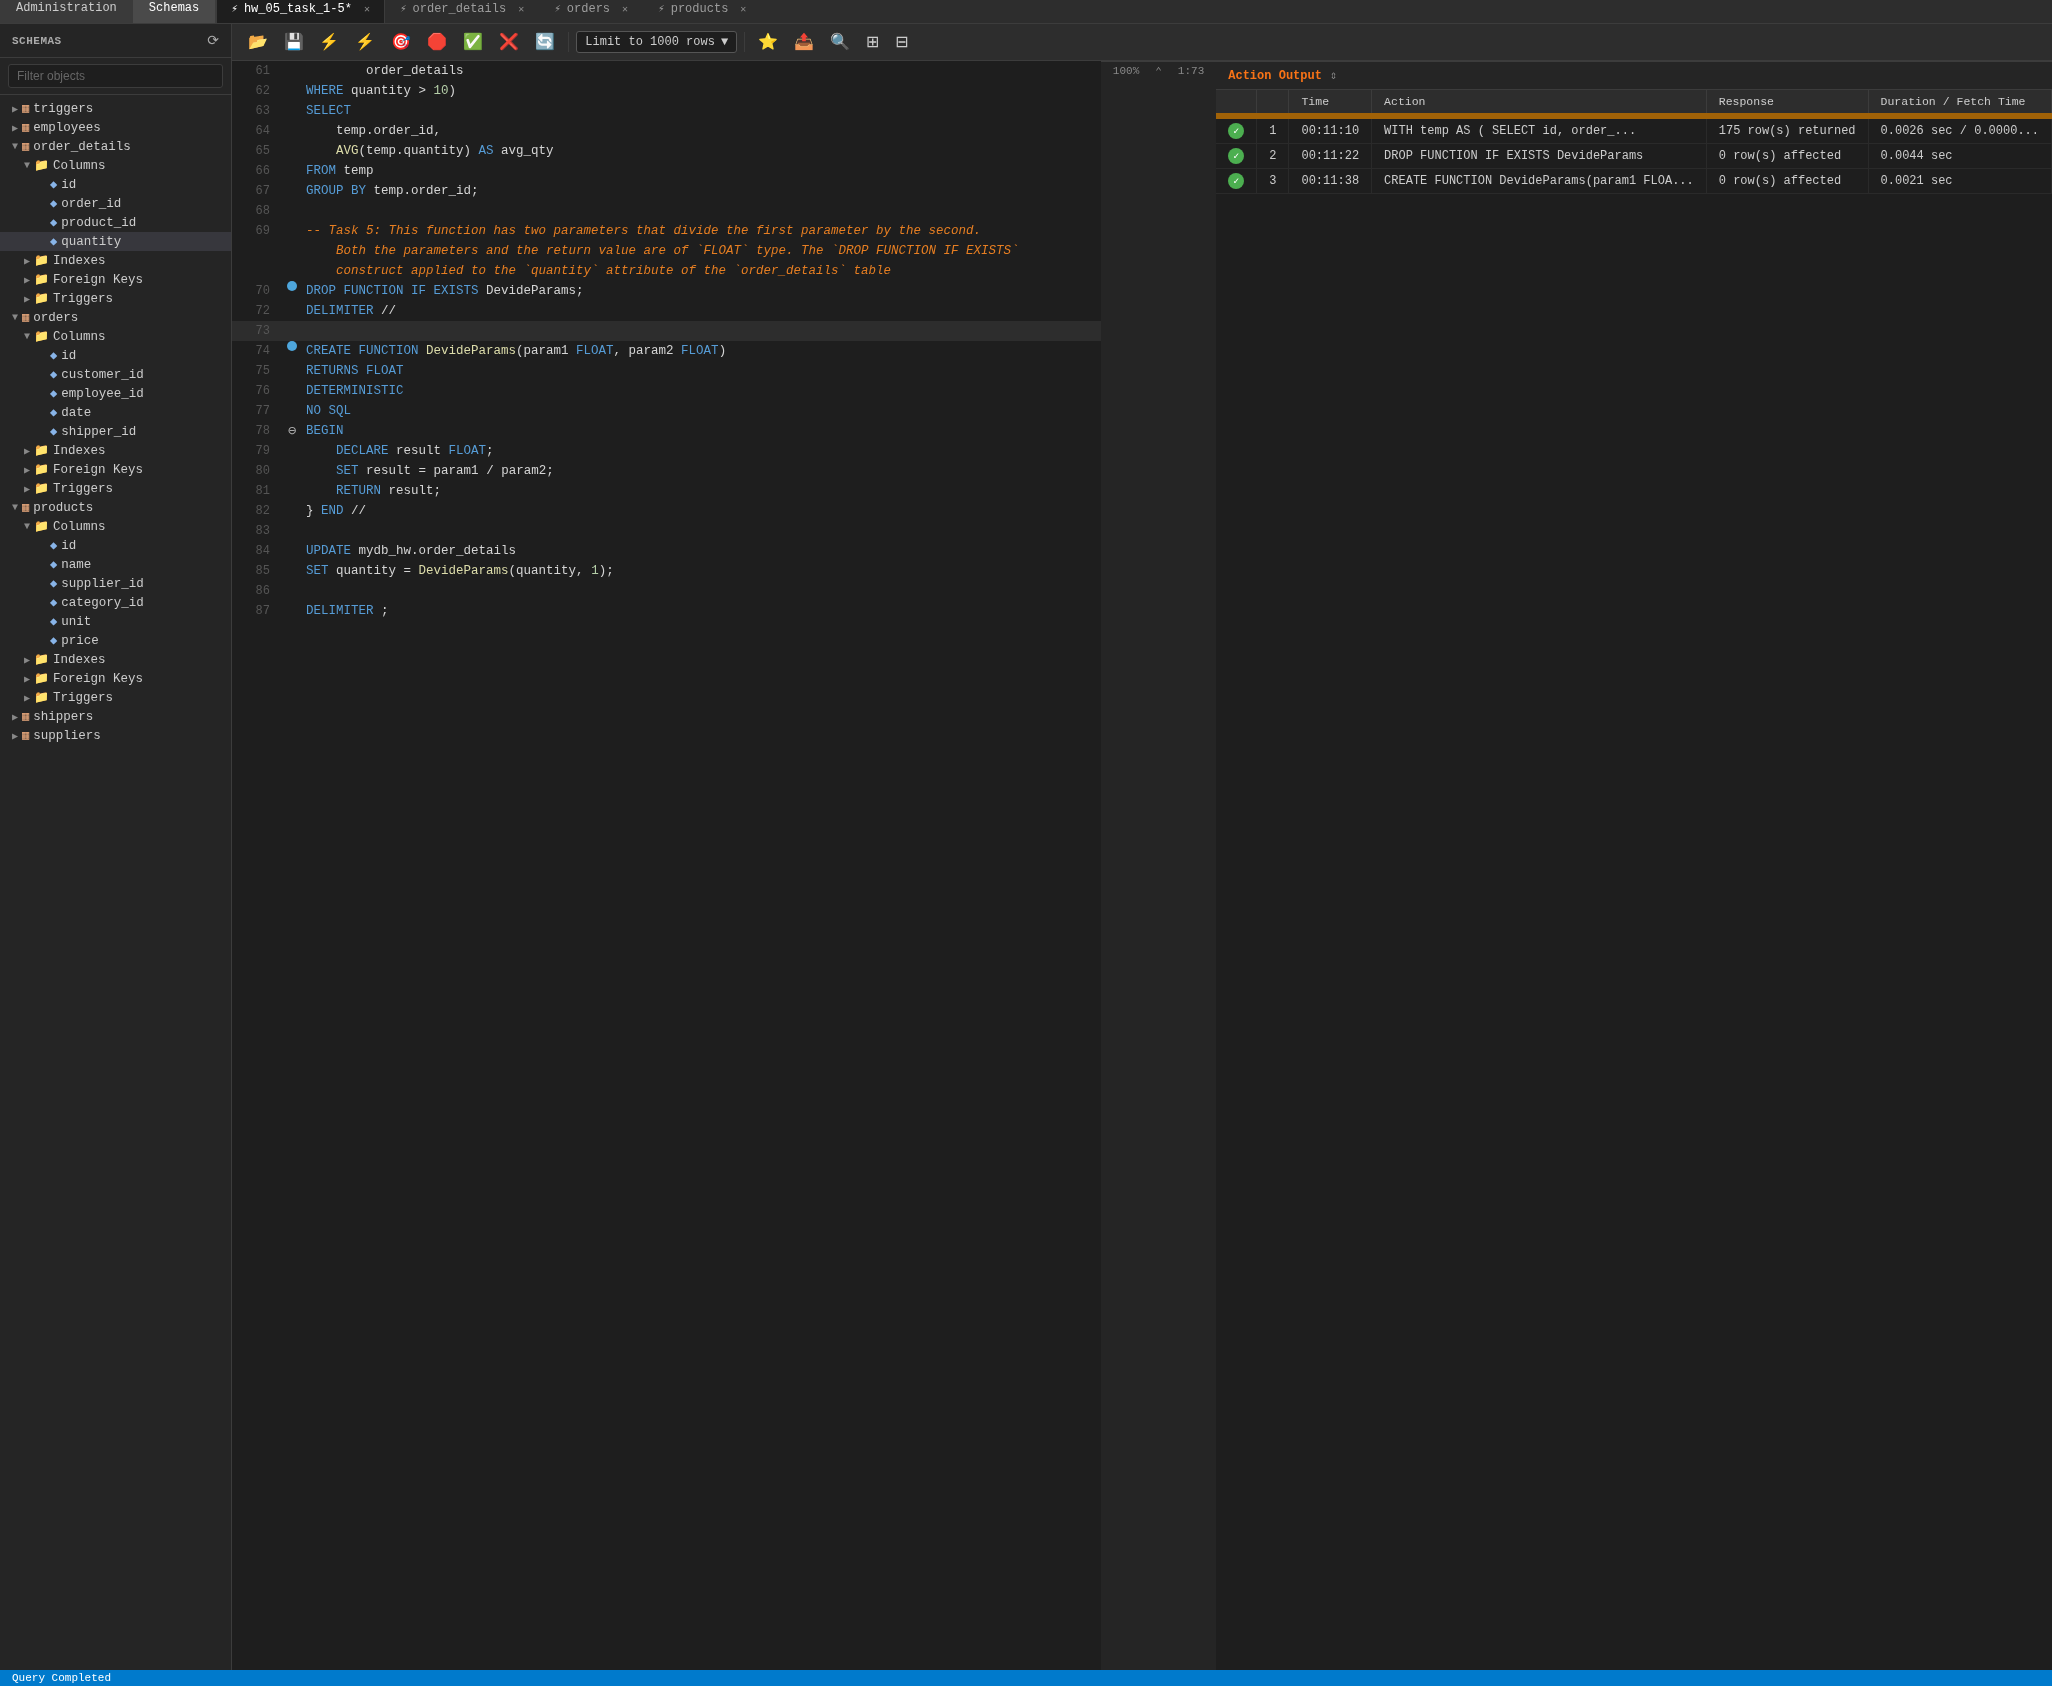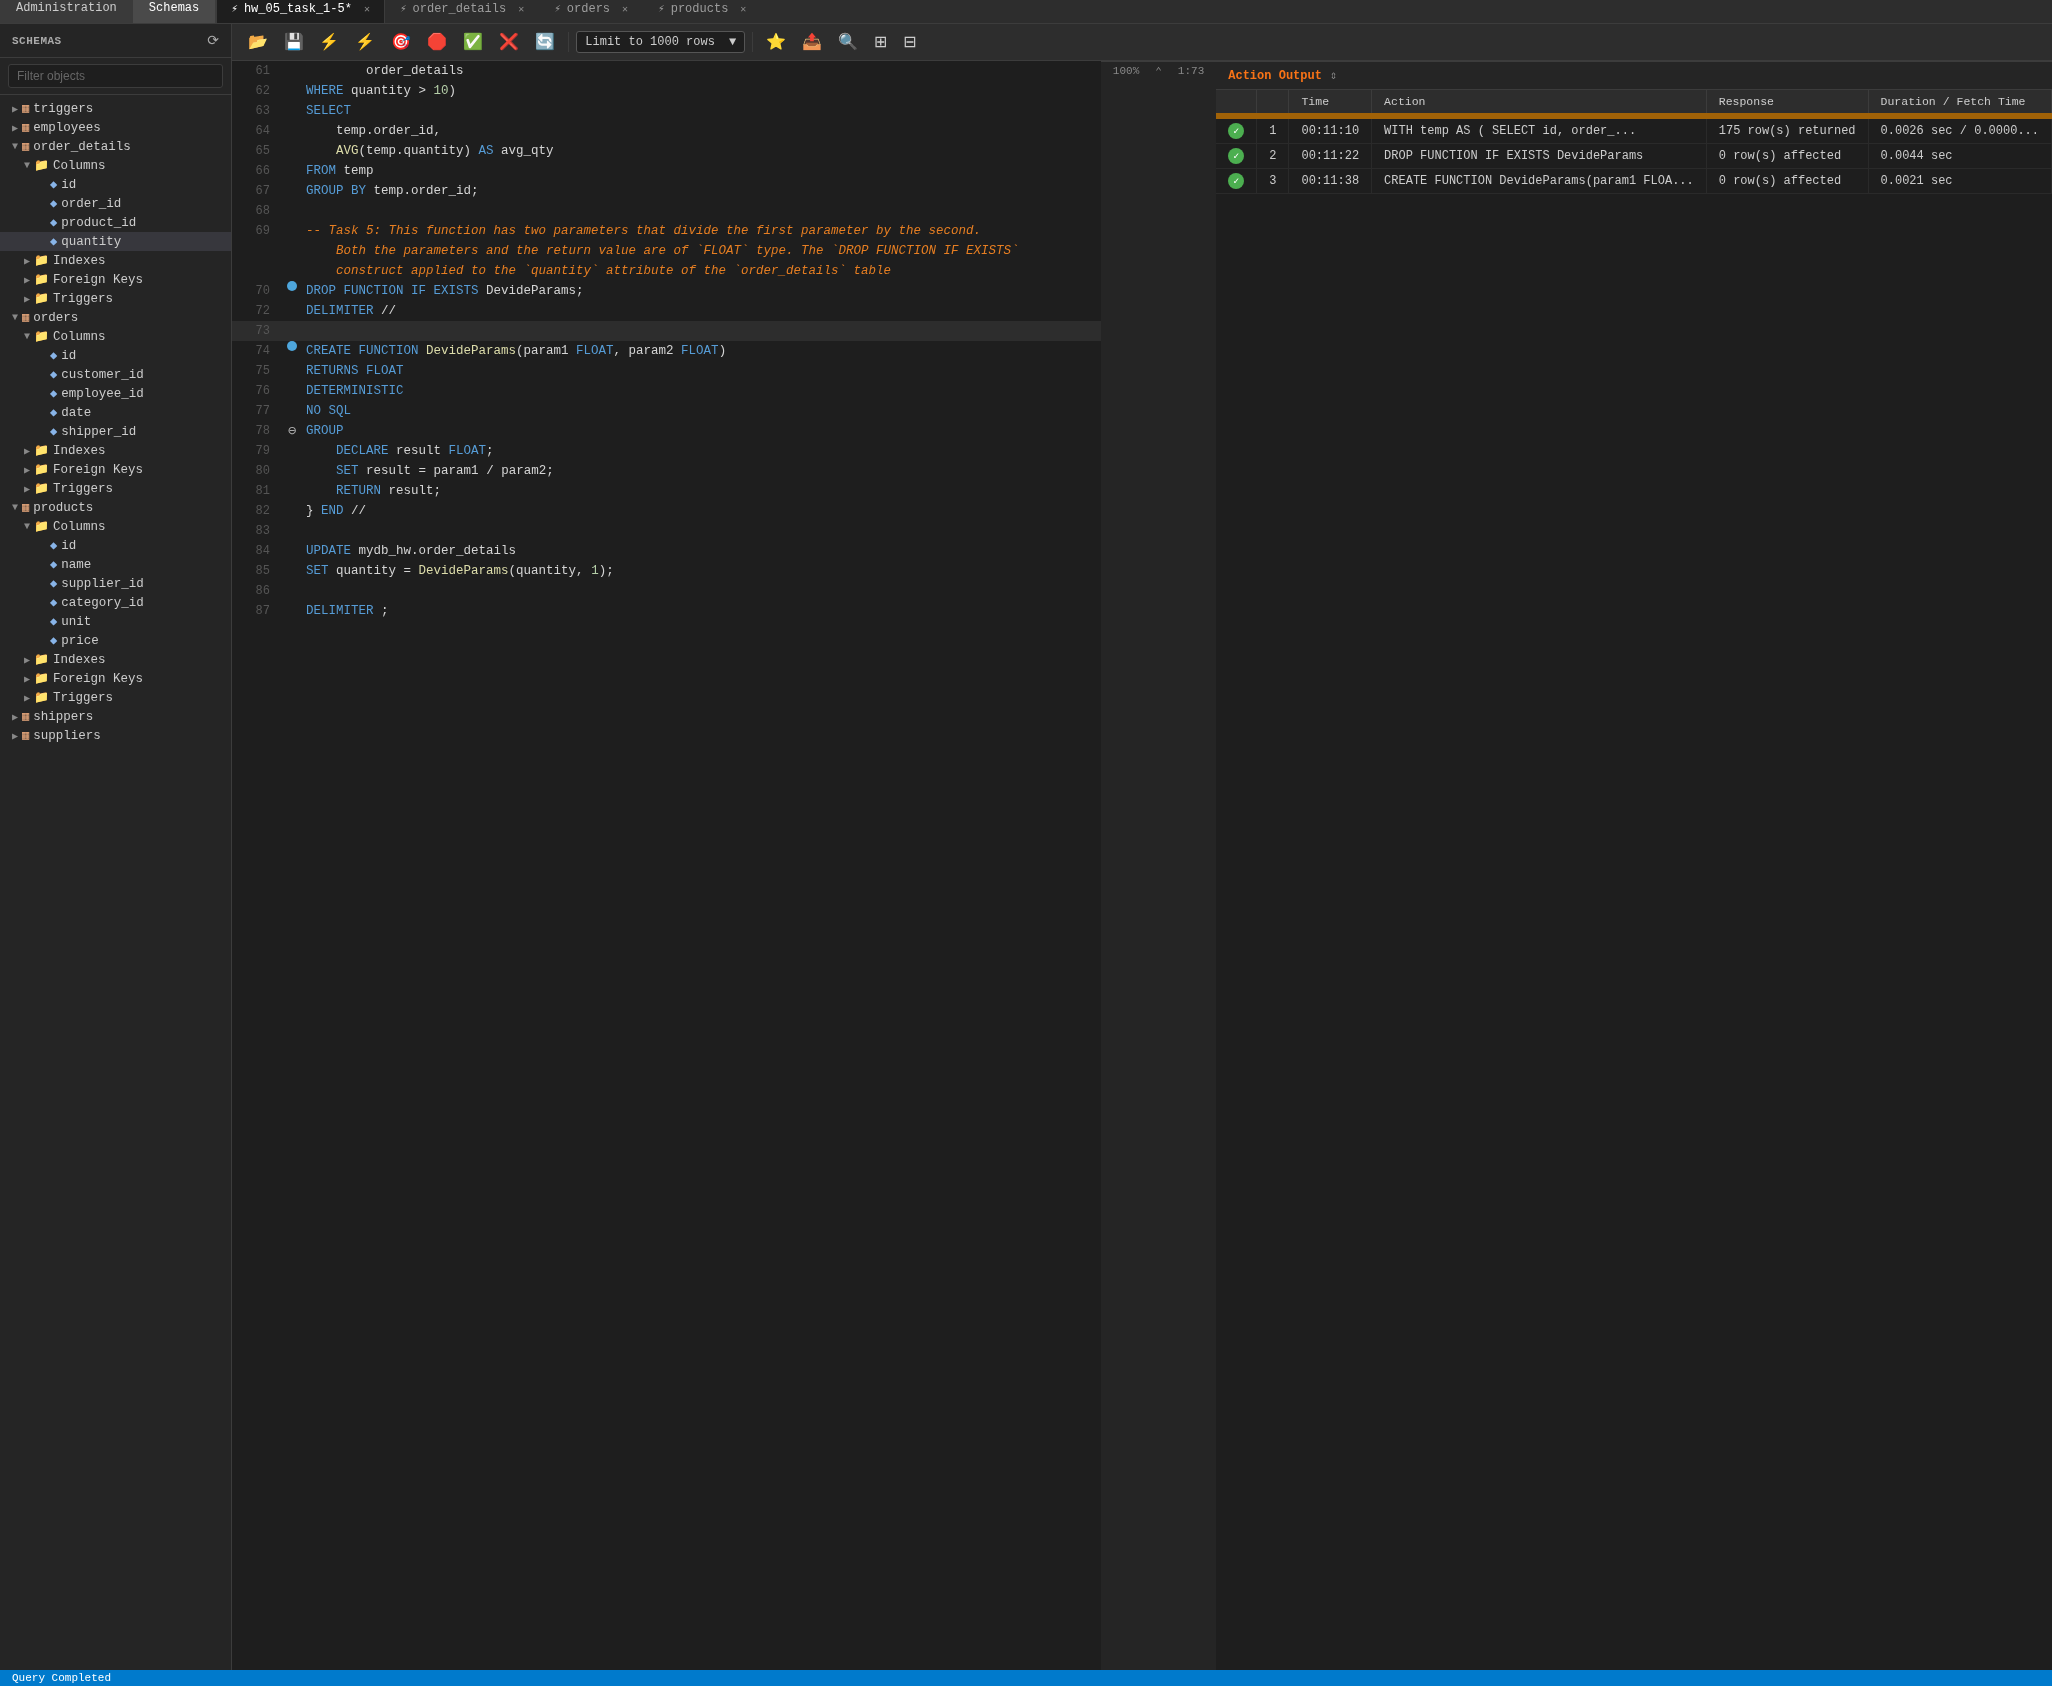--- a/index.html
+++ b/index.html
@@ -33,21 +33,21 @@
     .tree-item .icon { margin-right: 4px; font-size: 12px; }
     .tree-item .label { flex: 1; }
     .tree-item .icon-table { color: #e8a87c; }
     .tree-item .icon-col { color: #88b4e8; }
     .tree-item .icon-folder { color: #d4a853; }
 
     
     .toolbar { display: flex; align-items: center; background: #2d2d2d; padding: 6px 10px; border-bottom: 1px solid #3c3c3c; gap: 4px; flex-shrink: 0; }
     .toolbar-btn { background: none; border: 1px solid transparent; color: #ccc; cursor: pointer; padding: 3px 5px; border-radius: 3px; font-size: 16px; line-height: 1; }
     .toolbar-separator { width: 1px; height: 20px; background: #3c3c3c; margin: 0 3px; }
-    .toolbar-select { background: #1e1e1e; border: 1px solid #555; color: #ccc; padding: 3px 8px; border-radius: 3px; font-size: 12px; cursor: pointer; display: flex; align-items: center; gap: 14px; }
+    .toolbar-select { background: #1e1e1e; border: 1px solid #555; color: #ccc; padding: 3px 8px; border-radius: 3px; font-size: 12px; cursor: pointer; display: flex; align-items: center; gap: 6px; }
 
     
     .editor-area { flex: 1; display: flex; flex-direction: row; overflow: hidden; }
     .code-editor { flex: 1; overflow-y: auto; background: #1e1e1e; padding: 0; }
     .code-line { display: flex; align-items: flex-start; min-height: 20px; line-height: 20px; }
     .code-line.highlighted { background: #2d2d2d; }
     .line-num { width: 50px; text-align: right; padding-right: 12px; color: #555; font-size: 12px; flex-shrink: 0; user-select: none; padding-top: 0; }
     .line-gutter { width: 20px; flex-shrink: 0; display: flex; align-items: center; justify-content: center; }
     .line-dot { width: 10px; height: 10px; background: #4ea6dc; border-radius: 50%; }
     .line-minus { color: #aaa; font-size: 14px; cursor: pointer; }
@@ -468,21 +468,21 @@
           <span class="line-num">77</span>
           <span class="line-gutter"></span>
           <span class="line-content"><span class="kw">NO SQL</span></span>
         </div>
 
         <div class="code-line">
           <span class="line-num">78</span>
           <span class="line-gutter">
               <span class="line-minus">⊖</span>
             </span>
-          <span class="line-content"><span class="kw">GROUP</span></span>
+          <span class="line-content"><span class="kw">BEGIN</span></span>
         </div>
 
         <div class="code-line">
           <span class="line-num">79</span>
           <span class="line-gutter"></span>
           <span class="line-content">    <span class="kw">DECLARE</span> <span class="plain">result</span> <span class="kw">FLOAT</span><span class="plain">;</span></span>
         </div>
 
         <div class="code-line">
           <span class="line-num">80</span>

